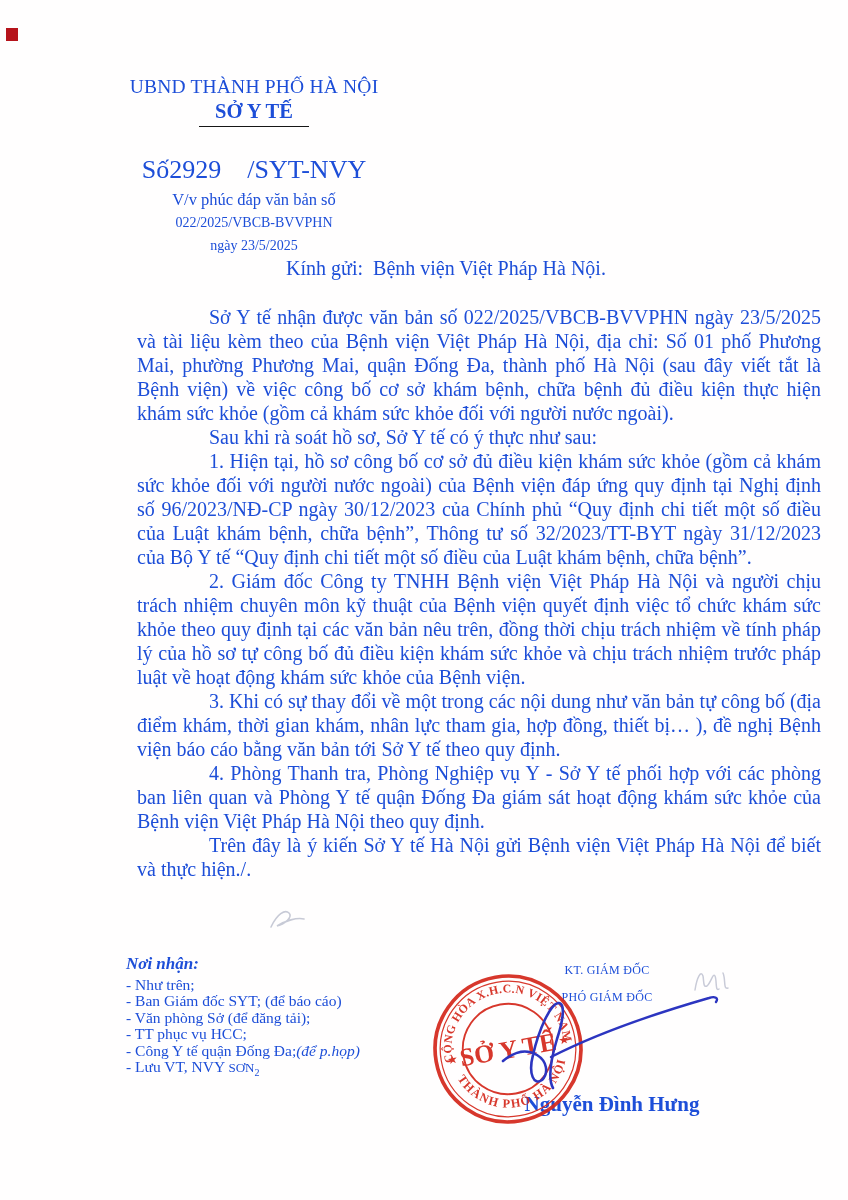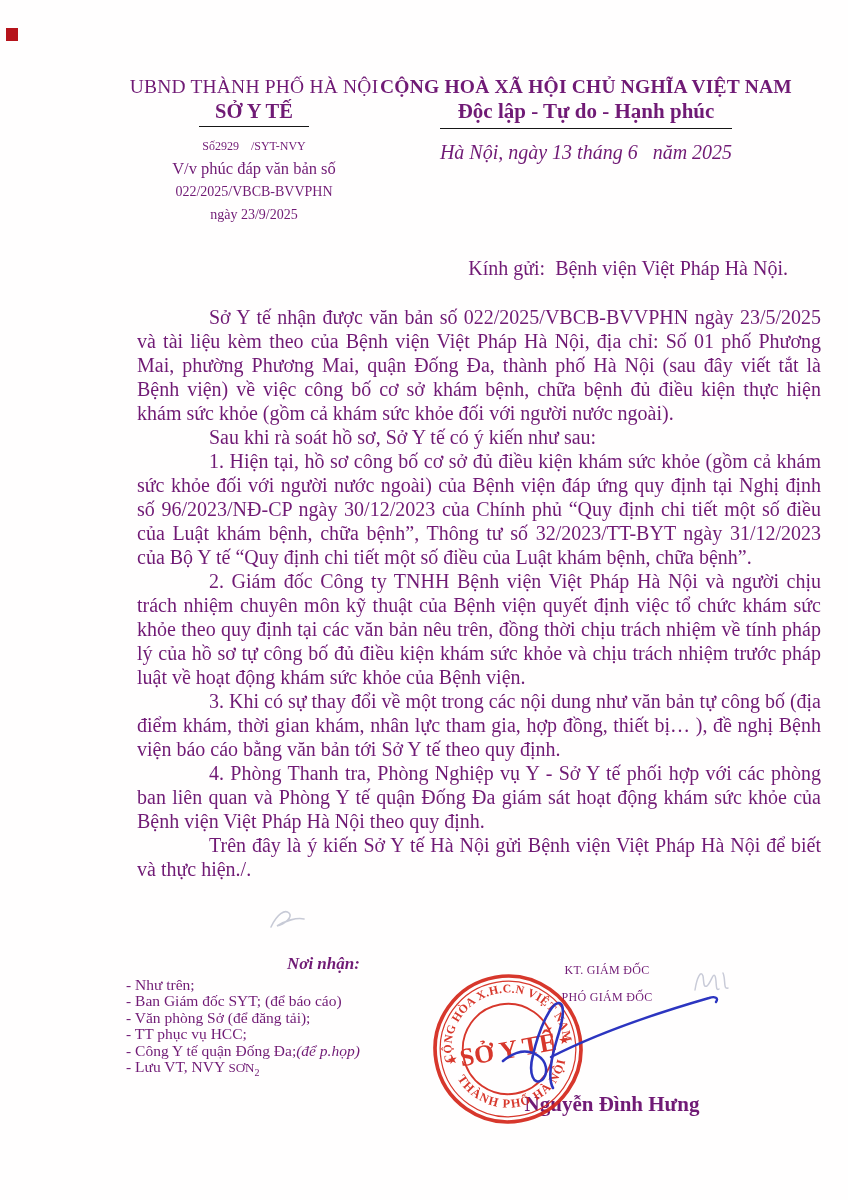--- a/index.html
+++ b/index.html
@@ -1,42 +1,42 @@
 <!DOCTYPE html>
 <html><head>
 <meta charset="utf-8">
 <style>
   html,body{margin:0;padding:0;background:#ffffff;}
   .page{
     position:relative;width:848px;height:1200px;background:#fffefe;
-    font-family:"Liberation Serif","DejaVu Serif",serif;color:#701a75;overflow:hidden;
+    font-family:"Liberation Serif","DejaVu Serif",serif;color:#1d4ed8;overflow:hidden;
   }
   .corner-mark{position:absolute;left:6px;top:28px;width:12px;height:13px;background:#b6131b;}
   
   .header-left{position:absolute;left:100px;top:76px;width:308px;text-align:center;}
   .org-parent{font-size:19.5px;letter-spacing:.2px;}
   .org-name{display:inline-block;font-size:20.5px;font-weight:bold;margin-top:2px;
             border-bottom:1.8px solid #161616;padding:0 16px 3px;}
-  .doc-number{margin-top:12px;font-size:12px;white-space:pre;}
+  .doc-number{margin-top:28px;font-size:26px;white-space:pre;}
   .subject{font-size:16.5px;line-height:23px;margin-top:3px;}
   .subject .sub2{font-size:14px;}
   .header-right{position:absolute;left:368px;top:76px;width:436px;text-align:center;}
   .motto1{font-size:19.5px;font-weight:bold;letter-spacing:.2px;}
   .motto2{display:inline-block;font-size:21px;font-weight:bold;margin-top:1px;
           border-bottom:1.8px solid #161616;padding:0 18px 4px;}
   .dateline{margin-top:12px;font-size:20px;font-style:italic;white-space:pre;}
   
-  .salutation{position:absolute;left:104px;top:257px;width:684px;text-align:right;
+  .salutation{position:absolute;left:104px;top:257px;width:684px;text-align:center;
               font-size:20px;white-space:pre;}
   .body-text{position:absolute;left:118px;top:305px;width:684px;font-size:20px;
              line-height:24px;text-align:justify;margin-left:19px;}
   .body-text p{margin:0;text-indent:72px;}
   
   .footer-left{position:absolute;left:126px;top:956px;font-size:15.5px;line-height:16.5px;}
-  .recipients-title{font-size:17px;font-weight:bold;font-style:italic;margin-bottom:4px;text-align:right;}
+  .recipients-title{font-size:17px;font-weight:bold;font-style:italic;margin-bottom:4px;}
   .recipient{white-space:nowrap;}
   .recipient .note-italic{font-style:italic;text-align:center;}
   .small-caps{font-size:13px;}
   .recipient sub{font-size:10px;}
   
   .footer-right{position:absolute;left:492px;top:957px;width:230px;text-align:center;}
   .sig-title{font-size:12px;font-weight:normal;letter-spacing:.3px;line-height:27px;}
   .signer-name{position:absolute;left:472px;top:1092px;width:280px;text-align:center;
                font-size:21px;font-weight:bold;}
   
@@ -54,37 +54,30 @@
 
   <div class="header-left">
     <div class="org-parent">UBND THÀNH PHỐ HÀ NỘI</div>
     <div>
       <span class="org-name">SỞ Y TẾ</span>
     </div>
     <div class="doc-number">Số2929    /SYT-NVY</div>
     <div class="subject">
       <div>V/v phúc đáp văn bản số</div>
       <div class="sub2">022/2025/VBCB-BVVPHN</div>
-      <div class="sub2">ngày 23/9/2025</div>
+      <div class="sub2">ngày 23/5/2025</div>
     </div>
   </div>
 
-  <div class="header-right">
-    <div class="motto1">CỘNG HOÀ XÃ HỘI CHỦ NGHĨA VIỆT NAM</div>
-    <div>
-      <span class="motto2">Độc lập - Tự do - Hạnh phúc</span>
-    </div>
-    <div class="dateline">Hà Nội, ngày 13 tháng 6   năm 2025</div>
-  </div>
 
   <div class="salutation">Kính gửi:  Bệnh viện Việt Pháp Hà Nội.</div>
 
   <div class="body-text">
     <p>Sở Y tế nhận được văn bản số 022/2025/VBCB-BVVPHN ngày 23/5/2025 và tài liệu kèm theo của Bệnh viện Việt Pháp Hà Nội, địa chỉ: Số 01 phố Phương Mai, phường Phương Mai, quận Đống Đa, thành phố Hà Nội (sau đây viết tắt là Bệnh viện) về việc công bố cơ sở khám bệnh, chữa bệnh đủ điều kiện thực hiện khám sức khỏe (gồm cả khám sức khỏe đối với người nước ngoài).</p>
-    <p>Sau khi rà soát hồ sơ, Sở Y tế có ý kiến như sau:</p>
+    <p>Sau khi rà soát hồ sơ, Sở Y tế có ý thực như sau:</p>
     <p>1. Hiện tại, hồ sơ công bố cơ sở đủ điều kiện khám sức khỏe (gồm cả khám sức khỏe đối với người nước ngoài) của Bệnh viện đáp ứng quy định tại Nghị định số 96/2023/NĐ-CP ngày 30/12/2023 của Chính phủ “Quy định chi tiết một số điều của Luật khám bệnh, chữa bệnh”, Thông tư số 32/2023/TT-BYT ngày 31/12/2023 của Bộ Y tế “Quy định chi tiết một số điều của Luật khám bệnh, chữa bệnh”.</p>
     <p>2. Giám đốc Công ty TNHH Bệnh viện Việt Pháp Hà Nội và người chịu trách nhiệm chuyên môn kỹ thuật của Bệnh viện quyết định việc tổ chức khám sức khỏe theo quy định tại các văn bản nêu trên, đồng thời chịu trách nhiệm về tính pháp lý của hồ sơ tự công bố đủ điều kiện khám sức khỏe và chịu trách nhiệm trước pháp luật về hoạt động khám sức khỏe của Bệnh viện.</p>
     <p>3. Khi có sự thay đổi về một trong các nội dung như văn bản tự công bố (địa điểm khám, thời gian khám, nhân lực tham gia, hợp đồng, thiết bị… ), đề nghị Bệnh viện báo cáo bằng văn bản tới Sở Y tế theo quy định.</p>
     <p>4. Phòng Thanh tra, Phòng Nghiệp vụ Y - Sở Y tế phối hợp với các phòng ban liên quan và Phòng Y tế quận Đống Đa giám sát hoạt động khám sức khỏe của Bệnh viện Việt Pháp Hà Nội theo quy định.</p>
     <p>Trên đây là ý kiến Sở Y tế Hà Nội gửi Bệnh viện Việt Pháp Hà Nội để biết và thực hiện./.</p>
   </div>
 
   <div class="footer-left">
     <div class="recipients-title">Nơi nhận:</div>
     <div class="recipient">- Như trên;</div>

